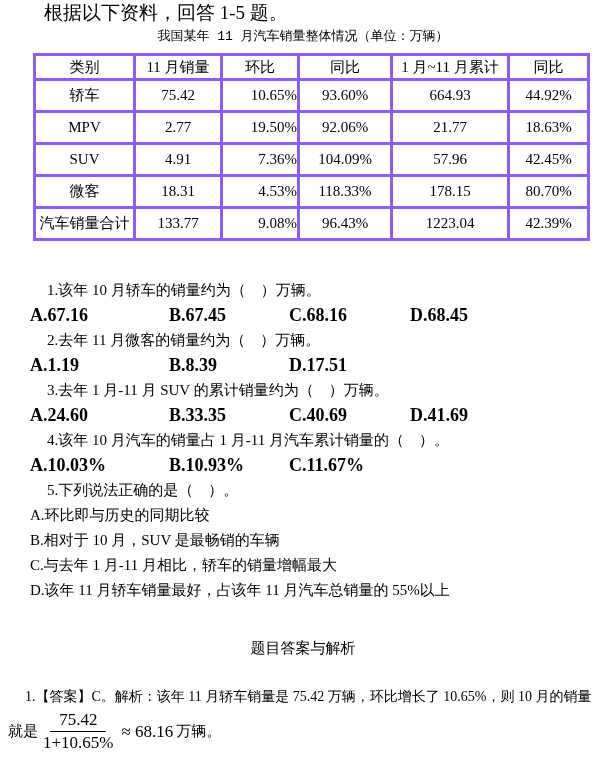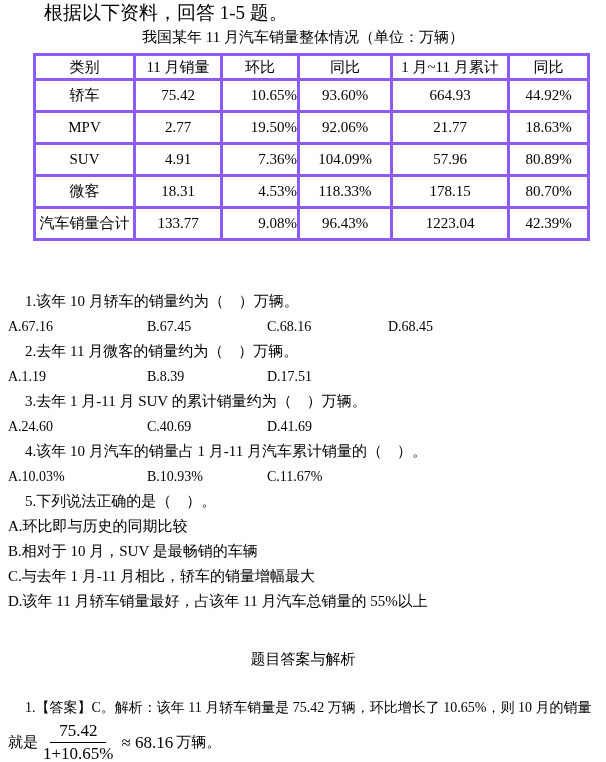--- a/index.html
+++ b/index.html
@@ -8,39 +8,39 @@
     background: #ffffff; color: #000000;
     font-family: "Liberation Serif", "DejaVu Serif", serif;
     overflow: hidden;
   }
   .instruction {
     padding: 3px 0 0 8px;
     font-size: 19px; font-weight: normal; line-height: 20px; margin-left: 36px;
   }
   .table-title {
     margin-top: 4px; text-align: center;
-    font-size: 15px; line-height: 20px;
+    font-size: 13px; line-height: 20px; font-family: Liberation Mono, monospace;
   }
   table.sales {
     border-collapse: collapse; table-layout: fixed;
     margin: 6px 0 0 33px;
   }
   table.sales th, table.sales td {
     border: 3px solid #8b5cf6; padding: 0;
     font-size: 15px; font-weight: normal; text-align: center;
     overflow: hidden; white-space: nowrap;
   }
   table.sales th { height: 22px; }
   table.sales td { height: 29px; }
   table.sales td.mom { text-align: right; padding-left: 9px; }
-  .questions { margin-top: 48px; font-size: 15px; }
+  .questions { margin-top: 37px; font-size: 15px; padding-left: 22px; }
   .q-text { padding-left: 25px; height: 25px; line-height: 25px; white-space: nowrap; }
   .opt-row {
     display: grid; grid-template-columns: 139px 120px 121px 1fr;
-    padding-left: 8px; height: 25px; line-height: 25px; font-size: 14px;
+    padding-left: 8px; height: 25px; line-height: 25px; font-size: 18px; font-weight: bold;
   }
   .opt-line { padding-left: 8px; height: 25px; line-height: 25px; }
   .answers-heading { margin-top: 35px; text-align: center; font-size: 15px; line-height: 20px; }
   .answer-line1 {
     margin-top: 29px; padding-left: 25px;
     font-size: 14px; line-height: 20px; white-space: nowrap;
   }
   .answer-line2 {
     margin-top: 3px; padding-left: 8px;
     display: flex; align-items: center; font-size: 15px;
@@ -100,21 +100,21 @@
         <td>92.06%</td>
         <td>21.77</td>
         <td>18.63%</td>
       </tr>
       <tr>
         <td>SUV</td>
         <td>4.91</td>
         <td class="mom">7.36%</td>
         <td>104.09%</td>
         <td>57.96</td>
-        <td>80.89%</td>
+        <td>42.45%</td>
       </tr>
       <tr>
         <td>微客</td>
         <td>18.31</td>
         <td class="mom">4.53%</td>
         <td>118.33%</td>
         <td>178.15</td>
         <td>80.70%</td>
       </tr>
       <tr>
@@ -146,20 +146,21 @@
         <span>A.1.19</span>
         <span>B.8.39</span>
         <span>D.17.51</span>
       </div>
     </div>
 
     <div>
       <div class="q-text">3.去年 1 月-11 月 SUV 的累计销量约为（　）万辆。</div>
       <div class="opt-row">
         <span>A.24.60</span>
+        <span>B.33.35</span>
         <span>C.40.69</span>
         <span>D.41.69</span>
       </div>
     </div>
 
     <div>
       <div class="q-text">4.该年 10 月汽车的销量占 1 月-11 月汽车累计销量的（　）。</div>
       <div class="opt-row">
         <span>A.10.03%</span>
         <span>B.10.93%</span>

